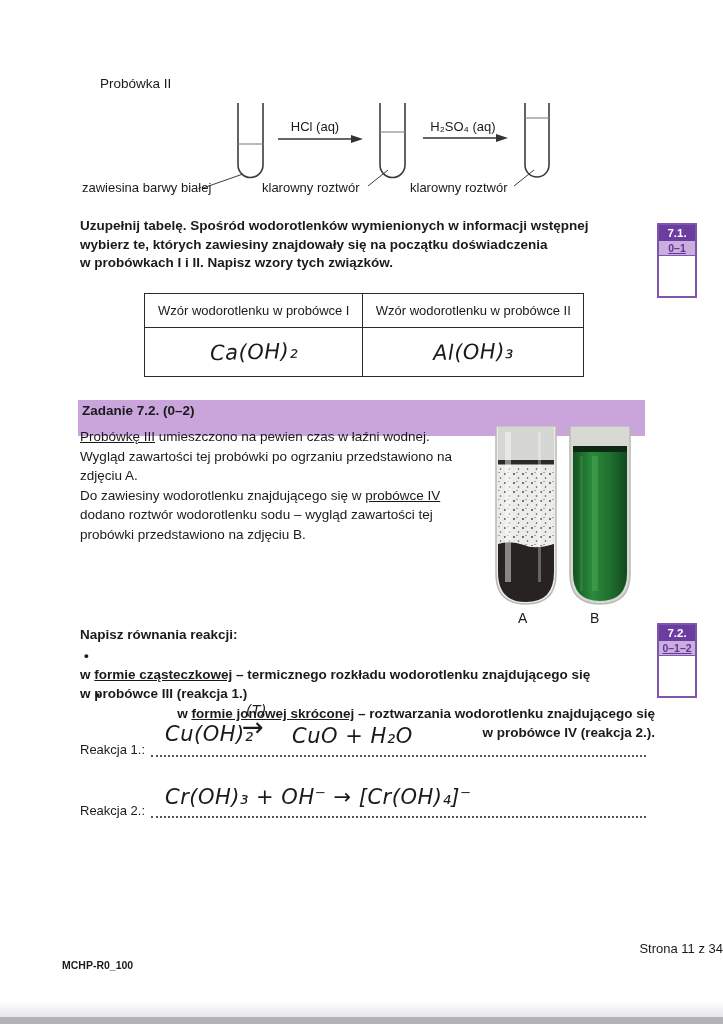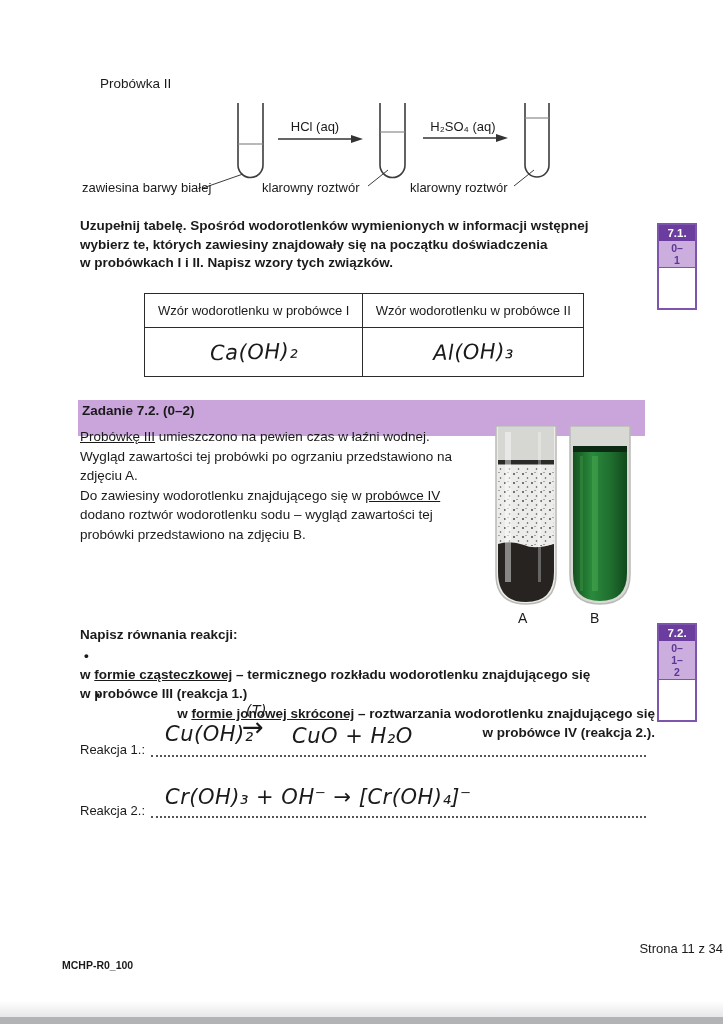--- a/index.html
+++ b/index.html
@@ -47,21 +47,21 @@
   .reaction-row .rlabel { white-space:nowrap; padding-right:6px; }
   .reaction-row .dots { flex:1; border-bottom:2px dotted #555; height:14px; }
 
   .hw { font-family:"DejaVu Sans",sans-serif; font-style:italic; letter-spacing:.5px; }
 
   
   .score-box { width:40px; border:2px solid #7E55AC; background:#ffffff; }
   .score-box .sb-id { background:#6A3D9E; color:#ffffff; font-weight:bold; font-size:11.5px;
                       text-align:center; padding:2px 0; }
   .score-box .sb-scale { background:#CBAEDE; color:#5F3595; font-weight:bold; font-size:10.5px;
-                         text-align:center; padding:1px 12px; border-bottom:1px solid #7E55AC; }
+                         text-align:center; padding:1px 3px; border-bottom:1px solid #7E55AC;text-decoration:underline; }
   .score-box .sb-empty { height:40px; background:#ffffff; }
 
   
   .page-num { left:0; top:941px; width:723px; text-align:right; font-size:13px; }
   .doc-code { left:62px; top:959px; font-size:10.5px; font-weight:bold; }
   .page-edge-fade { left:0; bottom:7px; width:723px; height:16px;
                     background:linear-gradient(#ffffff,#e7e7e9); }
   .page-edge { left:0; bottom:0; width:723px; height:7px; background:#b2b3b5; }
 </style>
 </head>

